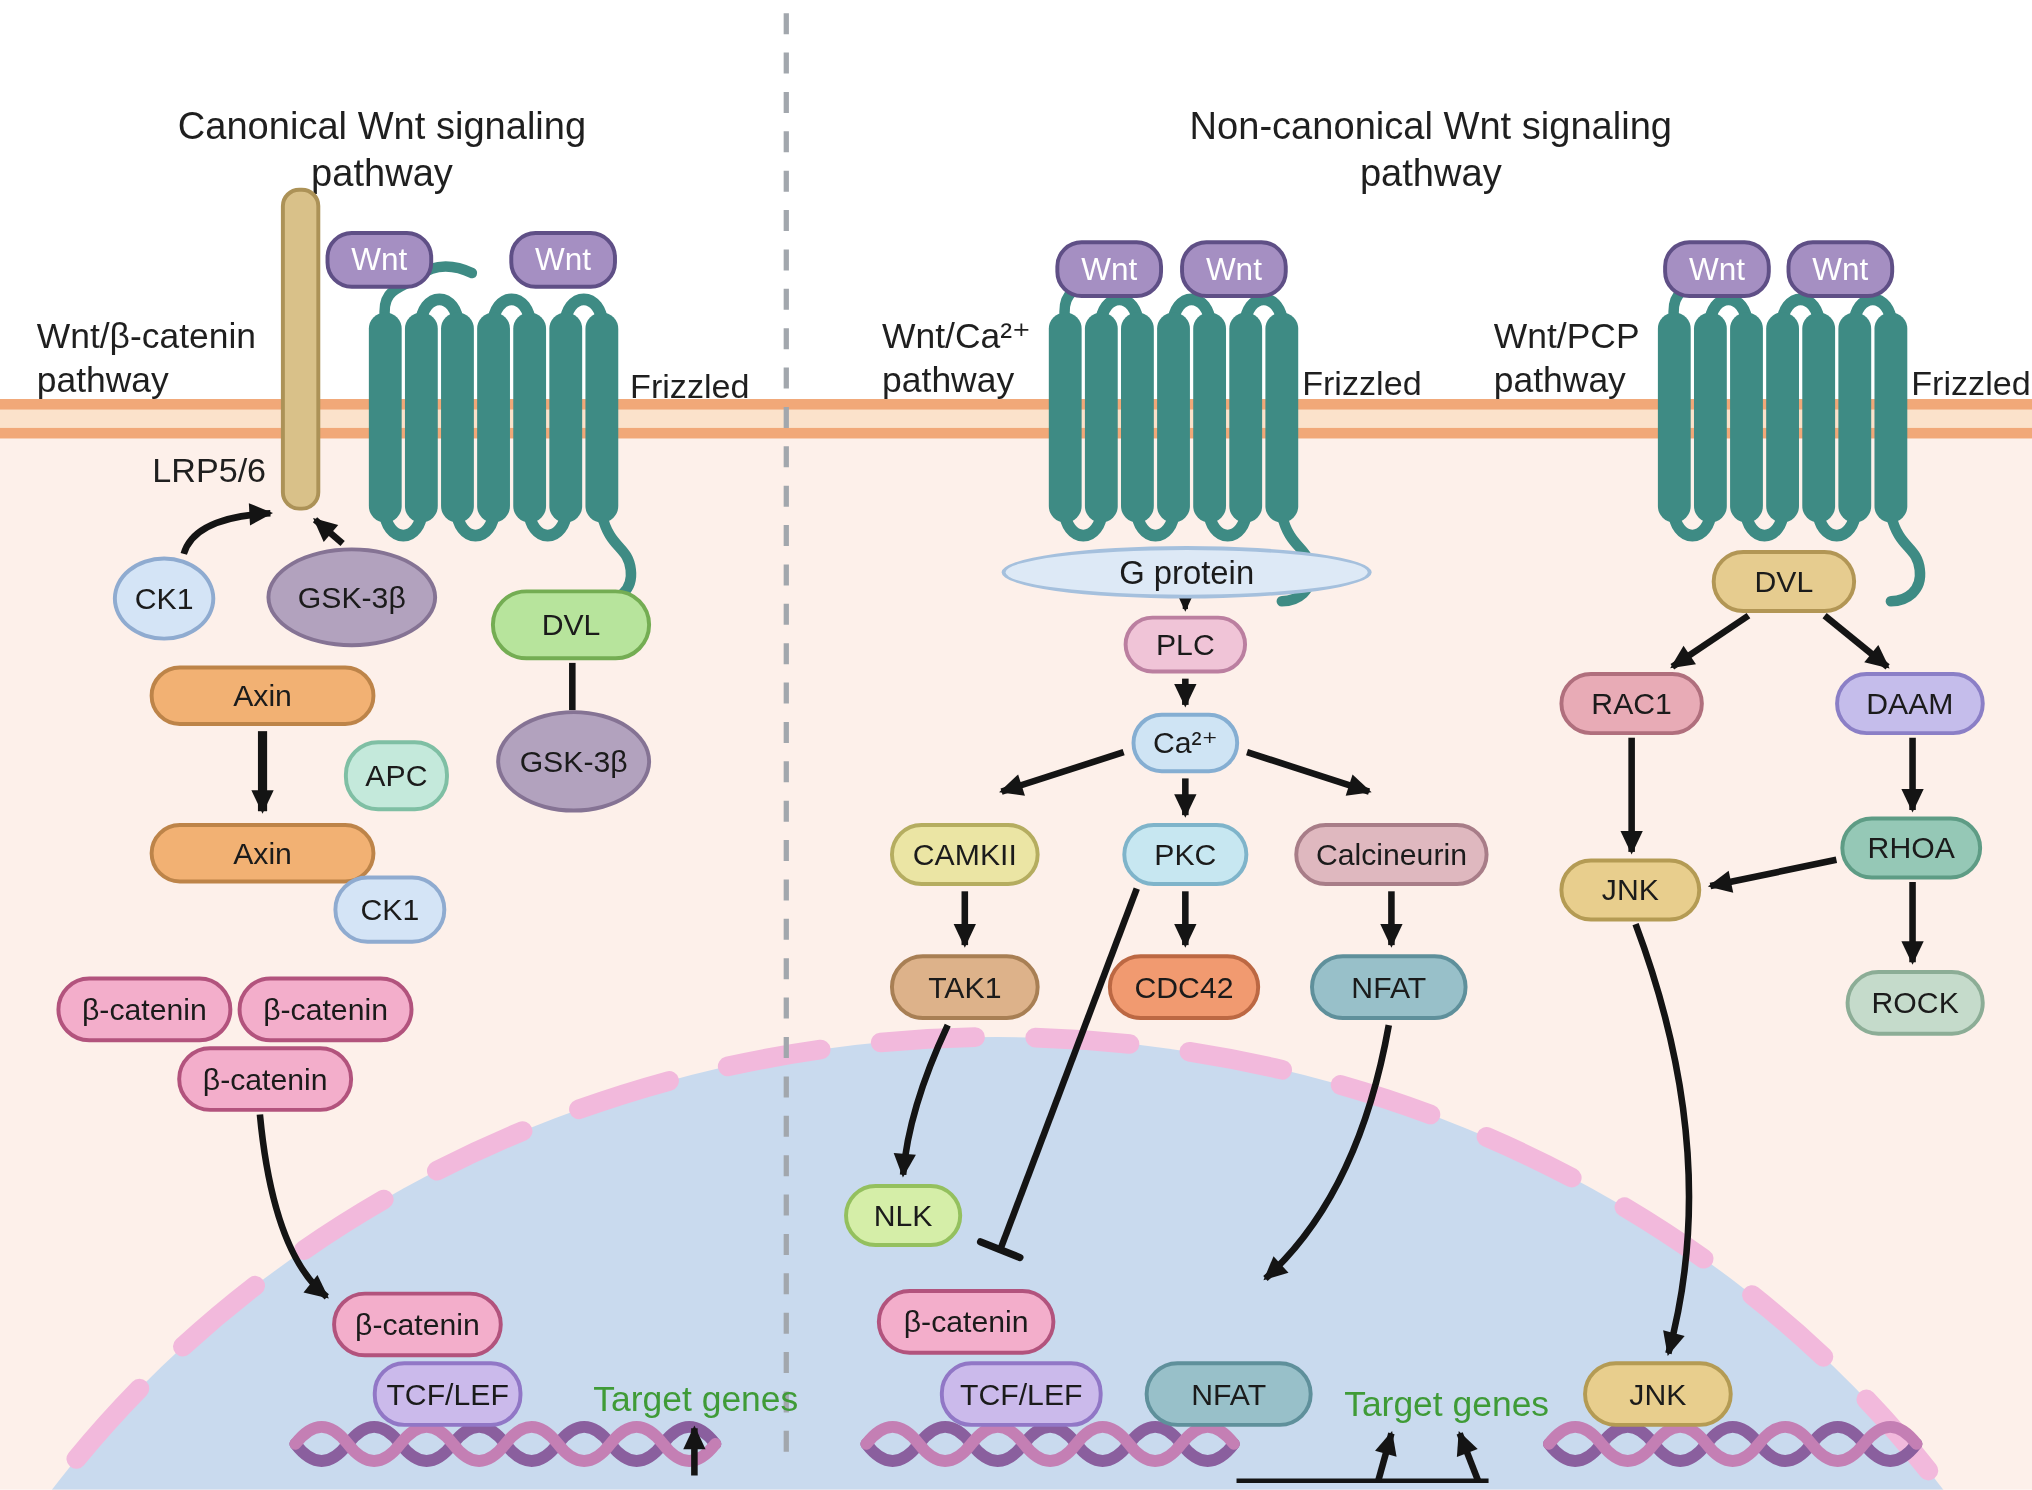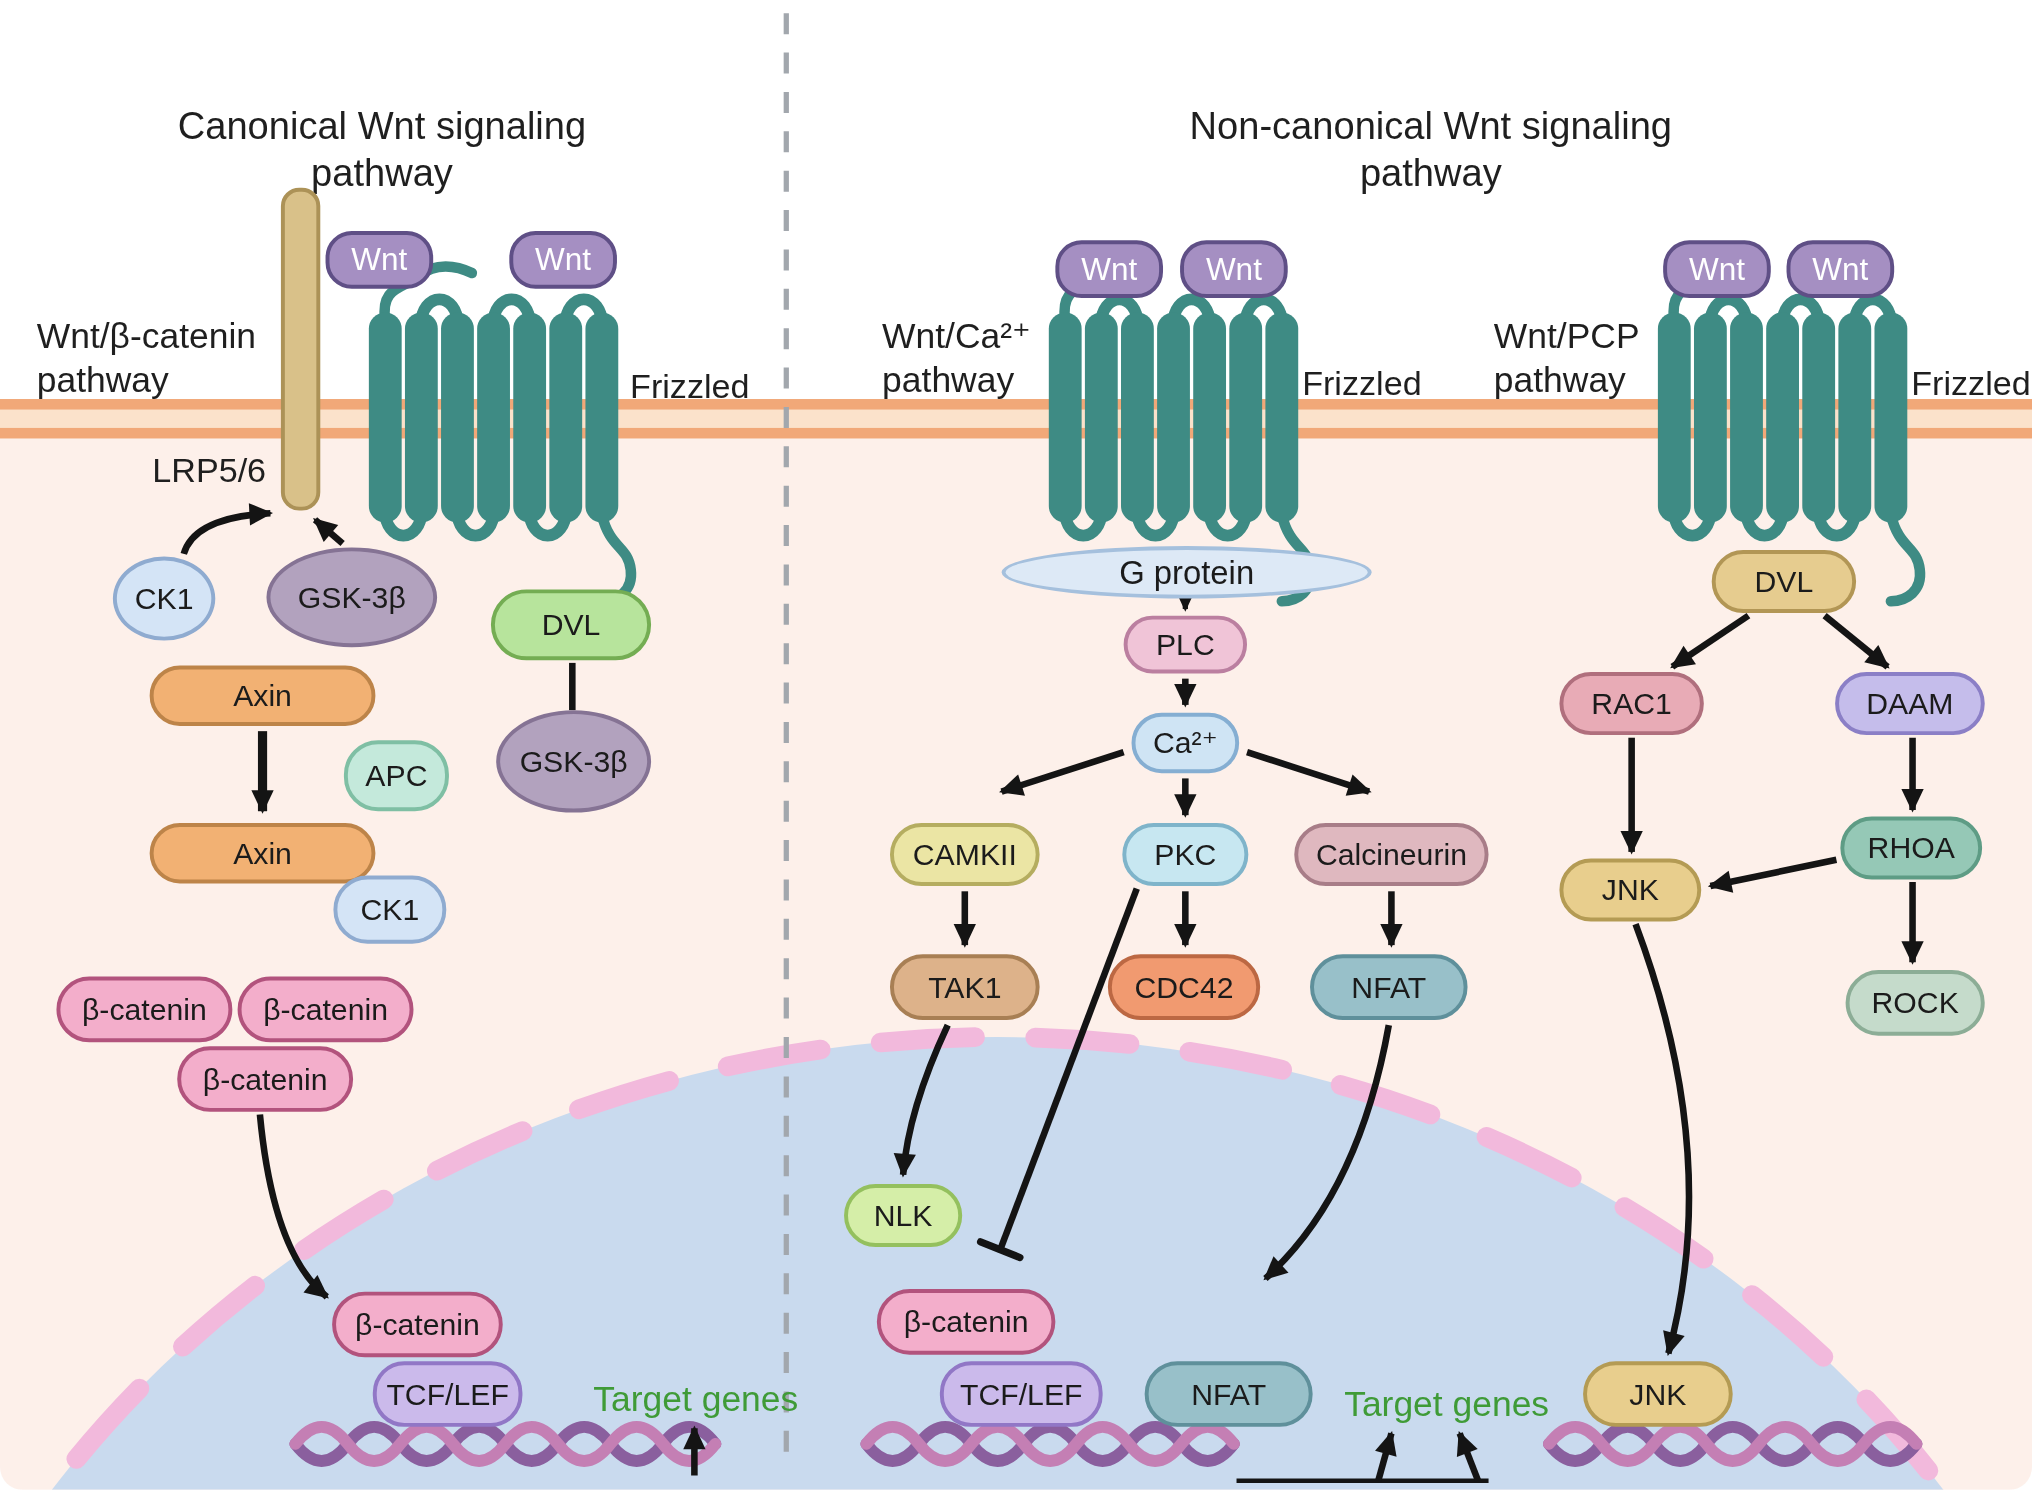--- a/index.html
+++ b/index.html
@@ -1,17 +1,17 @@
 <!DOCTYPE html>
 <html><head>
 <meta charset="utf-8">
 <style>
   html,body{margin:0;padding:0;background:#ffffff;}
   .viewport{position:relative;width:2032px;height:1490px;overflow:hidden;background:#ffffff;
-            font-family:"Liberation Sans","DejaVu Sans",sans-serif;border-radius:23px;}
+            font-family:"Liberation Sans","DejaVu Sans",sans-serif;}
   .stage{position:absolute;left:0;top:0;width:1548px;height:1135px;
          transform:scale(1.31266);transform-origin:0 0;overflow:hidden;}
   .cytoplasm{position:absolute;left:0;top:334px;width:1548px;height:801px;background:#fdf0ea;}
   .membrane{position:absolute;left:0;top:304px;width:1548px;height:30px;box-sizing:border-box;
             background:#fbe2cb;border-top:8px solid #f1a878;border-bottom:8px solid #f1a878;}
   svg.layer{position:absolute;left:0;top:0;width:1548px;height:1135px;}
   .node{position:absolute;box-sizing:border-box;display:flex;align-items:center;justify-content:center;
         border:3px solid #888;border-radius:24px;font-size:23px;color:#1b1b1b;text-align:center;line-height:1;}
   .ellipse{border-radius:50%;}
   .lbl{position:absolute;color:#1f1f1f;font-size:27px;line-height:1.25;white-space:pre-line;}

